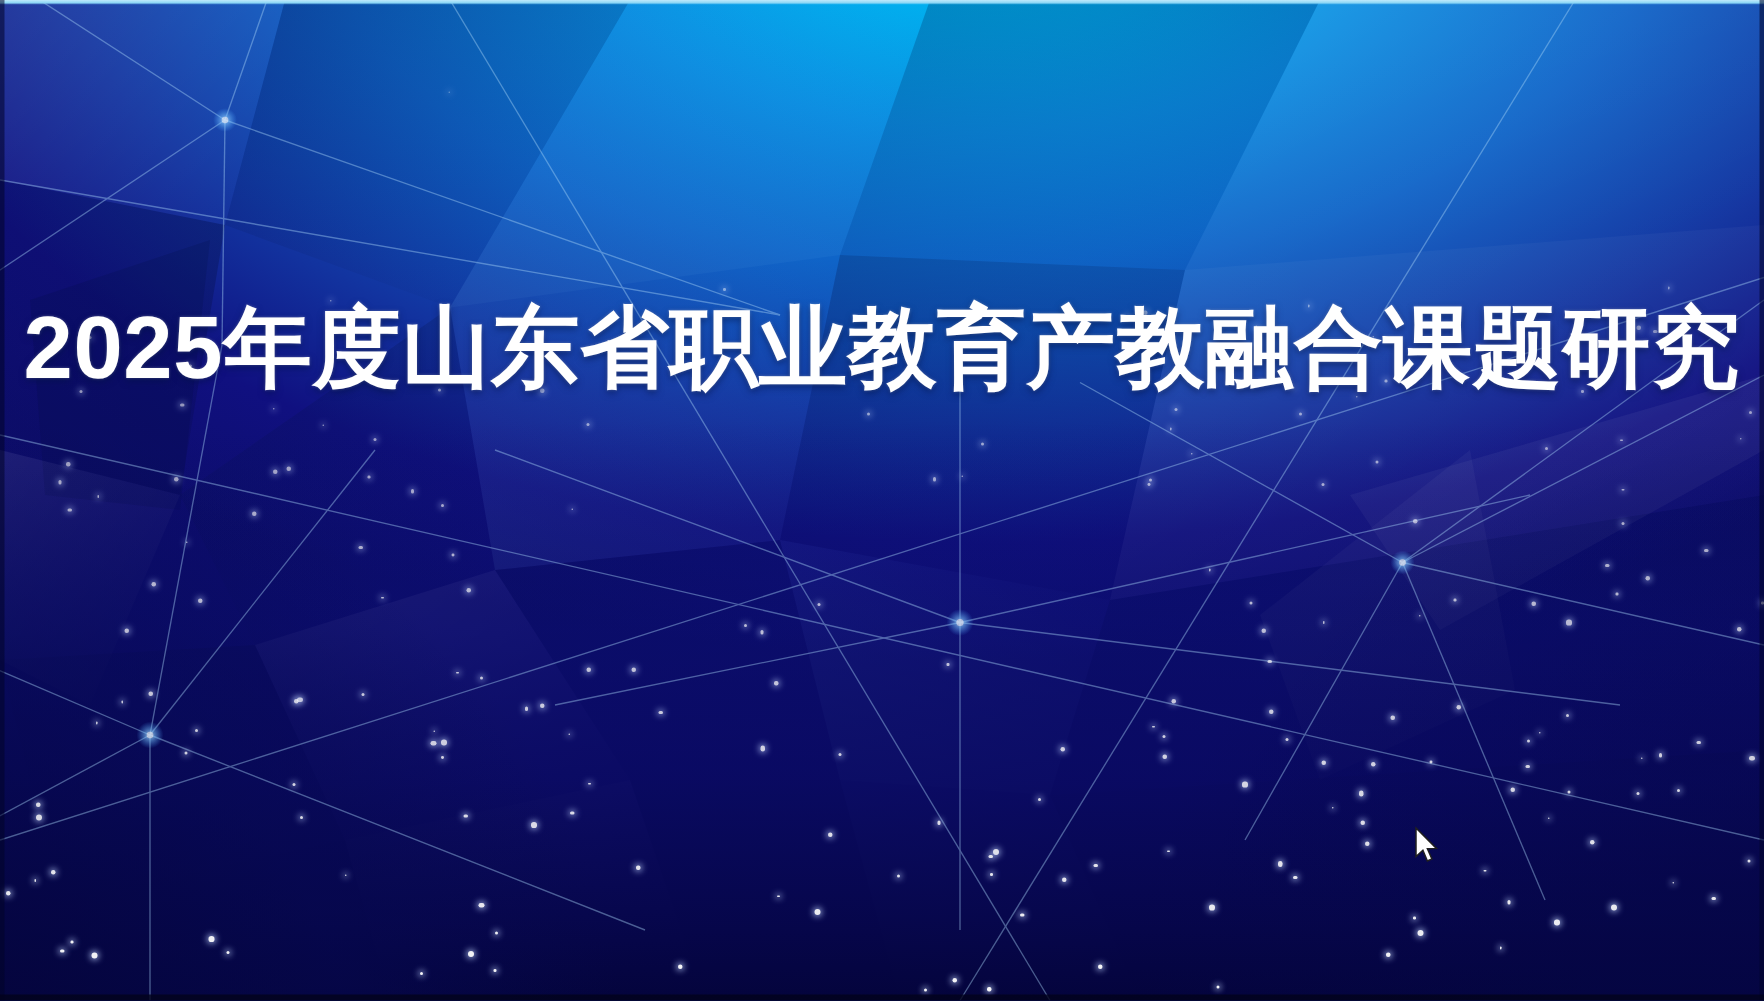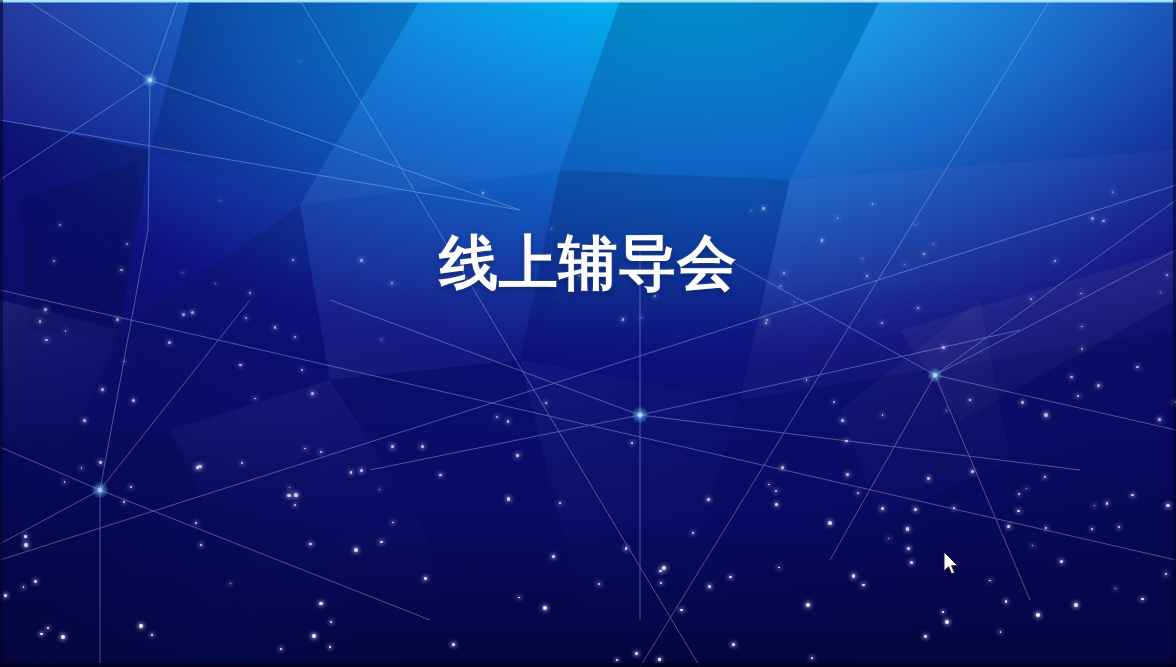--- a/index.html
+++ b/index.html
@@ -463,21 +463,21 @@
       <div class="star" style="left: 707.7px; top: 584.7px; width: 3px; height: 3px; opacity: 0.9;"></div>
     </div>
 
   <div class="top-trim"></div>
   <div class="edge-left"></div>
   <div class="edge-right"></div>
   <div class="edge-bottom"></div>
 
   <div class="content">
     <div class="title-block">
-      <div class="title-line title-line-2">线上辅导会</div>
+      <div class="title-line title-line-1">2025年度山东省职业教育产教融合课题研究</div>
     </div>
 
   </div>
 
   <div class="cursor">
     <svg viewBox="0 0 18 26" xmlns="http://www.w3.org/2000/svg">
       <polygon points="1,1 1,20 5.6,15.8 8.6,23 11.6,21.6 8.6,14.8 14.6,14.6" fill="#ffffff" stroke="#202020" stroke-width="1"></polygon>
     </svg>
   </div>
 

